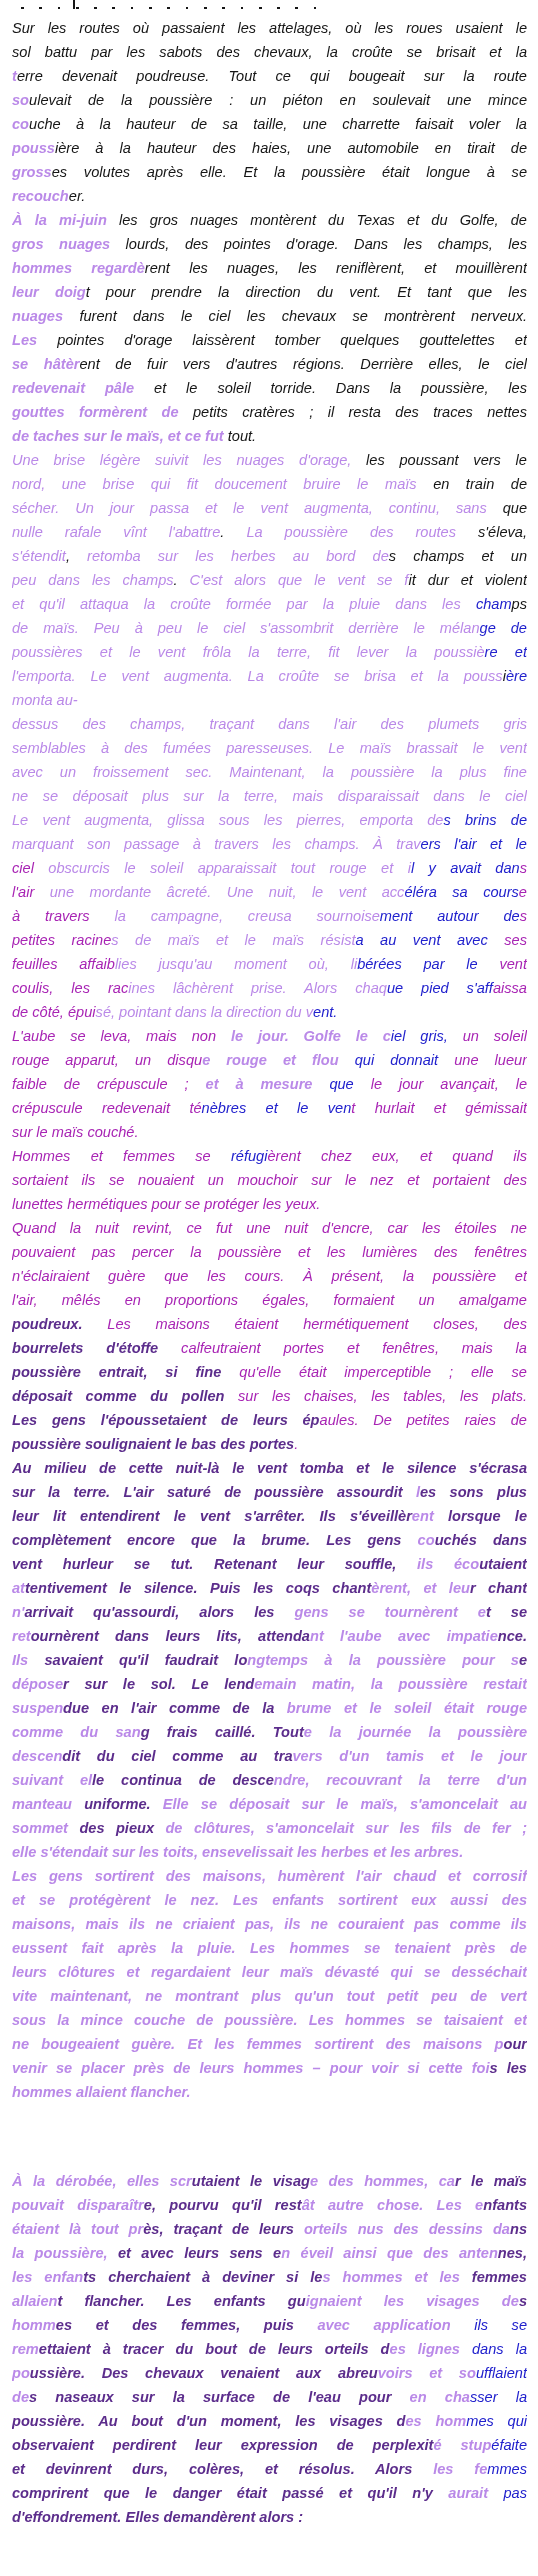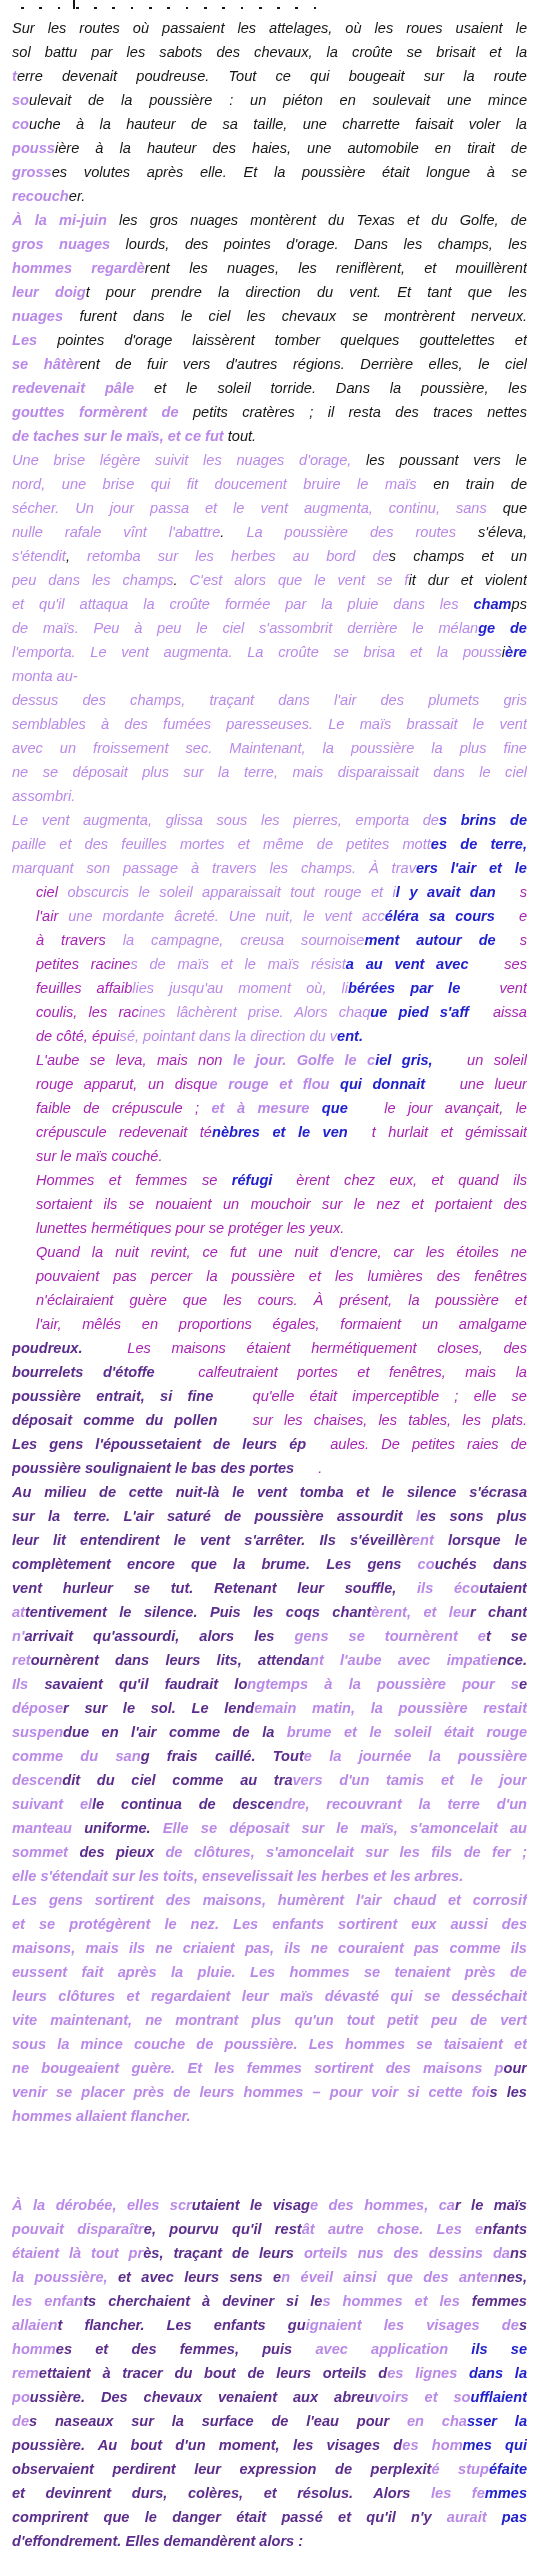--- a/index.html
+++ b/index.html
@@ -11,23 +11,23 @@
     background-image:repeating-linear-gradient(90deg,#161616 0 2.7px,transparent 2.7px 18.3px);
     background-position:0 100%;background-size:302px 2.2px;background-repeat:no-repeat;}
   .crop-frag:after{content:"";position:absolute;left:52px;top:-4.3px;width:2.7px;height:10.8px;background:#161616;}
   .textline{font-size:14.6px;line-height:24px;height:24px;overflow:hidden;
             text-align:justify;text-align-last:justify;white-space:normal;}
   .textline.pend{text-align-last:left;}
   .gap{height:65px;}
   .k{color:var(--c-black);}
   .v{color:var(--c-lavender);}
   .vb{color:var(--c-lavender);font-weight:bold;}
-  .m{color:var(--c-magenta);margin-left:24px;}
+  .m{color:var(--c-magenta);}
   .d{color:var(--c-violet);font-weight:bold;}
-  .b{color:var(--c-blue);font-weight:bold;}
+  .b{color:var(--c-blue);font-weight:normal;}
 </style>
 </head>
 <body>
 
 <div class="page">
   <div class="crop-frag"></div>
   <div id="text-body">
       <div class="textline"><span class="k">Sur les routes où passaient les attelages, où les roues usaient le</span></div>
       <div class="textline"><span class="k">sol battu par les sabots des chevaux, la croûte se brisait et la</span></div>
       <div class="textline"><span class="vb">t</span><span class="k">erre devenait poudreuse. Tout ce qui bougeait sur la route</span></div>
@@ -47,29 +47,28 @@
       <div class="textline"><span class="vb">gouttes formèrent de</span><span class="k"> petits cratères ; il resta des traces nettes</span></div>
       <div class="textline pend"><span class="vb">de taches sur le maïs, et ce fut</span><span class="k"> tout.</span></div>
       <div class="textline"><span class="v">Une brise légère suivit les nuages d'orage,</span><span class="k"> les poussant vers le</span></div>
       <div class="textline"><span class="v">nord, une brise qui fit doucement bruire le maïs</span><span class="k"> en train de</span></div>
       <div class="textline"><span class="v">sécher. Un jour passa et le vent augmenta, continu, sans</span><span class="k"> que</span></div>
       <div class="textline"><span class="v">nulle rafale vînt l'abattre</span><span class="k">. </span><span class="v">La poussière des routes</span><span class="k"> s'éleva,</span></div>
       <div class="textline"><span class="v">s'étendit</span><span class="k">, </span><span class="v">retomba sur les herbes au bord de</span><span class="k">s champs et un</span></div>
       <div class="textline"><span class="v">peu dans les champs</span><span class="k">. </span><span class="v">C'est alors que le vent se f</span><span class="k">it dur et violent</span></div>
       <div class="textline"><span class="v">et qu'il attaqua la croûte formée par la pluie dans les </span><span class="b">cham</span><span class="k">ps</span></div>
       <div class="textline"><span class="v">de maïs. Peu à peu le ciel s'assombrit derrière le mélan</span><span class="b">ge de</span></div>
+      <div class="textline"><span class="v">poussières et le vent frôla la terre, fit lever la poussiè</span><span class="b">re et</span></div>
       <div class="textline"><span class="v">l'emporta. Le vent augmenta. La croûte se brisa et la pouss</span><span class="k">i</span><span class="b">ère</span></div>
       <div class="textline pend"><span class="v">monta au-</span></div>
       <div class="textline"><span class="v">dessus des champs, traçant dans l'air des plumets gris</span></div>
       <div class="textline"><span class="v">semblables à des fumées paresseuses. Le maïs brassait le vent</span></div>
       <div class="textline"><span class="v">avec un froissement sec. Maintenant, la poussière la plus fine</span></div>
       <div class="textline"><span class="v">ne se déposait plus sur la terre, mais disparaissait dans le ciel</span></div>
-      <div class="textline pend"><span class="v">assombri.</span></div>
       <div class="textline"><span class="v">Le vent augmenta, glissa sous les pierres, emporta de</span><span class="b">s brins de</span></div>
-      <div class="textline"><span class="v">paille et des feuilles mortes et même de petites mott</span><span class="b">es de terre,</span></div>
       <div class="textline"><span class="v">marquant son passage à travers les champs. À trav</span><span class="b">ers l'air et le</span></div>
       <div class="textline"><span class="m">ciel</span><span class="v"> obscurcis le soleil apparaissait tout rouge et i</span><span class="b">l y avait dan</span><span class="m">s</span></div>
       <div class="textline"><span class="m">l'air</span><span class="v"> une mordante âcreté. Une nuit, le vent acc</span><span class="b">éléra sa cours</span><span class="m">e</span></div>
       <div class="textline"><span class="m">à travers</span><span class="v"> la campagne, creusa sournoise</span><span class="b">ment autour de</span><span class="m">s</span></div>
       <div class="textline"><span class="m">petites racine</span><span class="v">s de maïs et le maïs résist</span><span class="b">a au vent avec</span><span class="m"> ses</span></div>
       <div class="textline"><span class="m">feuilles affaib</span><span class="v">lies jusqu'au moment où, li</span><span class="b">bérées par le</span><span class="m"> vent</span></div>
       <div class="textline"><span class="m">coulis, les rac</span><span class="v">ines lâchèrent prise. Alors chaq</span><span class="b">ue pied s'aff</span><span class="m">aissa</span></div>
       <div class="textline pend"><span class="m">de côté, épui</span><span class="v">sé, pointant dans la direction du v</span><span class="b">ent.</span></div>
       <div class="textline"><span class="m">L'aube se leva, mais non </span><span class="vb">le jour. Golfe le c</span><span class="b">iel gris,</span><span class="m"> un soleil</span></div>
       <div class="textline"><span class="m">rouge apparut, un disqu</span><span class="vb">e rouge et flou </span><span class="b">qui donnait</span><span class="m"> une lueur</span></div>

